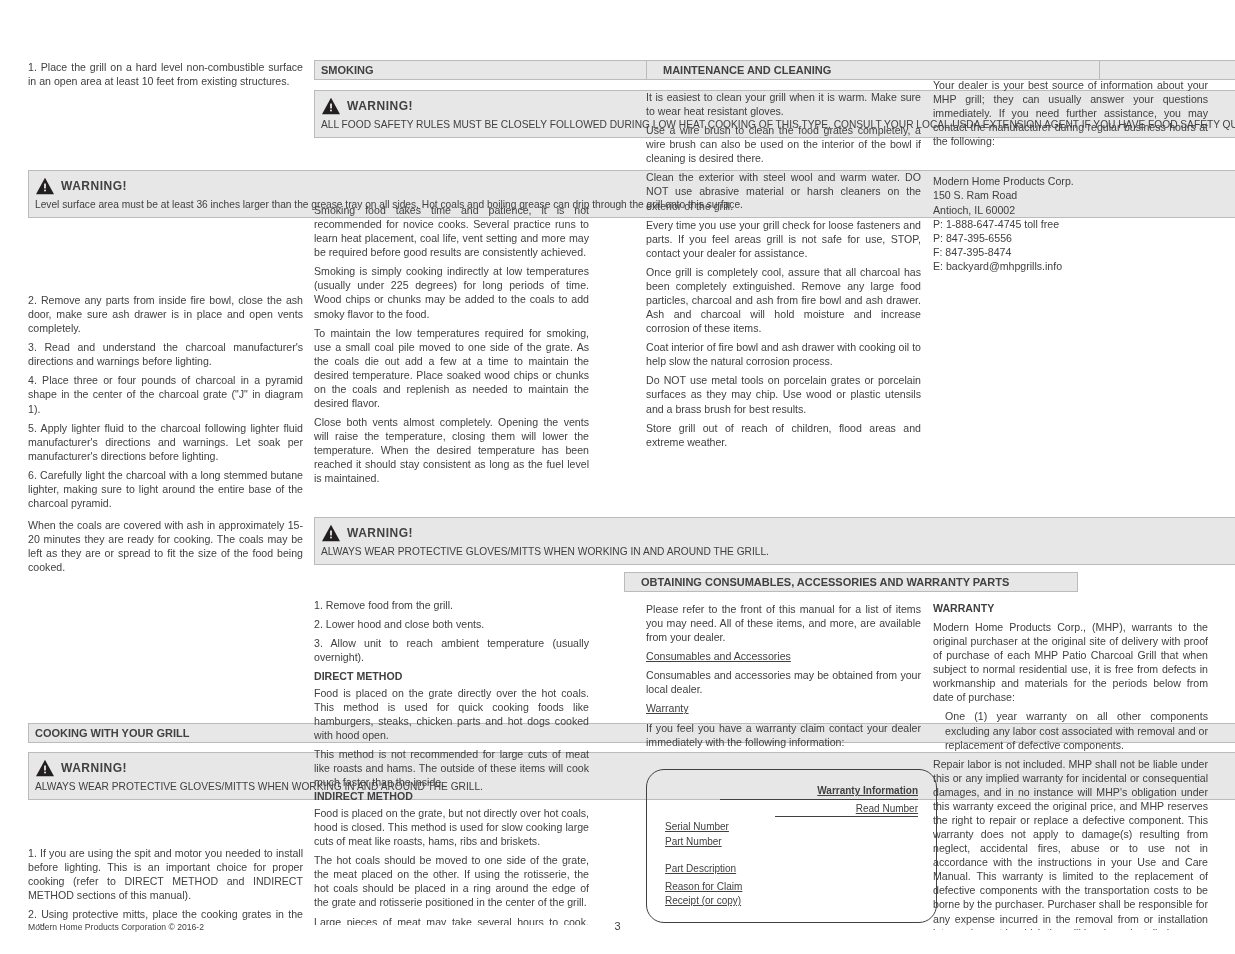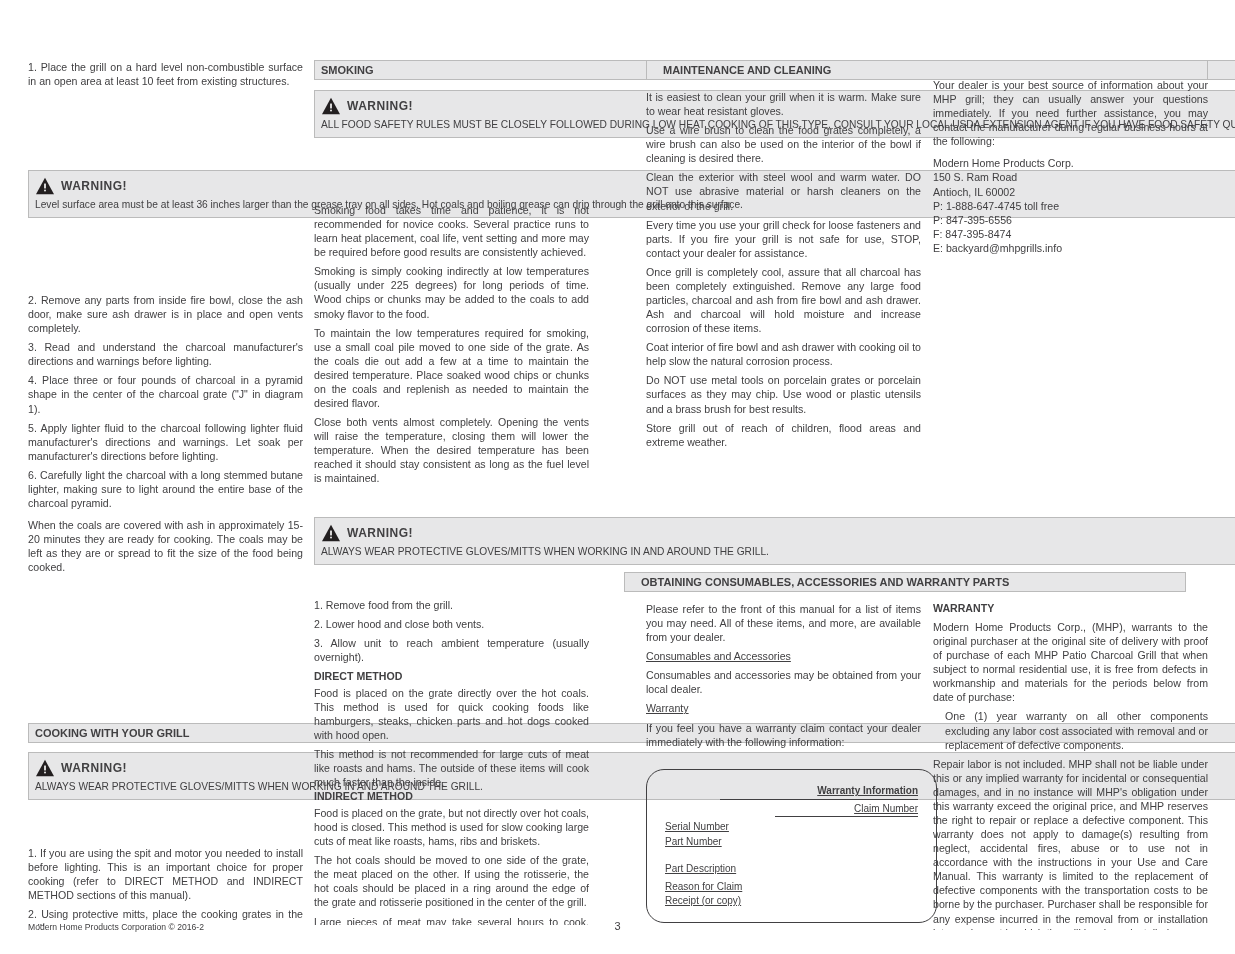--- a/index.html
+++ b/index.html
@@ -17,21 +17,21 @@
 
   .section-bar {
     background: #e7e7e8;
     border: 1px solid #bbb;
     padding: 3px 6px;
     font-size: 11px;
     font-weight: bold;
     color: #414042;
     width: 100%;
   }
-  .section-bar-wide { width: 562px; padding-left: 16px; }
+  .section-bar-wide { width: 454px; padding-left: 16px; }
 
   .warn-box {
     background: #e7e7e8;
     border: 1px solid #bbb;
     padding: 6px 6px 6px 6px;
     width: 100%;
   }
   .warn-head { display: flex; align-items: center; gap: 6px; margin-bottom: 3px; }
   .warn-title { font-size: 12px; font-weight: bold; letter-spacing: 0.5px; }
   .warn-body { font-size: 10.2px; line-height: 1.3; }
@@ -165,21 +165,21 @@
 </div>
 
 <div class="abs section-bar section-bar-wide" style="left:646px; top:60px;">
   <span>MAINTENANCE AND CLEANING</span>
 </div>
 
 <div class="abs col3 body-text" style="top:90px;">
   <p>It is easiest to clean your grill when it is warm. Make sure to wear heat resistant gloves.</p>
   <p>Use a wire brush to clean the food grates completely, a wire brush can also be used on the interior of the bowl if cleaning is desired there.</p>
   <p>Clean the exterior with steel wool and warm water. DO NOT use abrasive material or harsh cleaners on the exterior of the grill.</p>
-  <p>Every time you use your grill check for loose fasteners and parts. If you fire your grill is not safe for use, STOP, contact your dealer for assistance.</p>
+  <p>Every time you use your grill check for loose fasteners and parts. If you feel areas grill is not safe for use, STOP, contact your dealer for assistance.</p>
   <p>Once grill is completely cool, assure that all charcoal has been completely extinguished. Remove any large food particles, charcoal and ash from fire bowl and ash drawer. Ash and charcoal will hold moisture and increase corrosion of these items.</p>
   <p>Coat interior of fire bowl and ash drawer with cooking oil to help slow the natural corrosion process.</p>
   <p>Do NOT use metal tools on porcelain grates or porcelain surfaces as they may chip. Use wood or plastic utensils and a brass brush for best results.</p>
   <p>Store grill out of reach of children, flood areas and extreme weather.</p>
 </div>
 
 <div class="abs section-bar section-bar-wide" style="left:624px; top:572px;">
   <span>OBTAINING CONSUMABLES, ACCESSORIES AND WARRANTY PARTS</span>
 </div>
 
@@ -187,32 +187,32 @@
   <p>Please refer to the front of this manual for a list of items you may need. All of these items, and more, are available from your dealer.</p>
   <p><span class="underline">Consumables and Accessories</span></p>
   <p>Consumables and accessories may be obtained from your local dealer.</p>
   <p><span class="underline">Warranty</span></p>
   <p>If you feel you have a warranty claim contact your dealer immediately with the following information:</p>
 </div>
 
 <div class="abs warranty-box" style="left:646px; top:769px;">
   <div style="text-align:right;"><span class="w-title">Warranty Information</span></div>
   <div class="w-rule" style="margin-left:55px;"></div>
-  <div style="text-align:right; margin-top:2px;"><span>Claim Number</span></div>
+  <div style="text-align:right; margin-top:2px;"><span>Read Number</span></div>
   <div class="w-rule" style="margin-left:110px;"></div>
   <div style="margin-top:3px;"><span>Serial Number</span></div>
   <div style="margin-top:1px;"><span>Part Number</span></div>
   <div style="margin-top:14px;"><span>Part Description</span></div>
   <div style="margin-top:4px;"><span>Reason for Claim</span></div>
   <div style="margin-top:1px;"><span>Receipt (or copy)</span></div>
 </div>
 
 <div class="abs col4 body-text" style="top:78px;">
   <p>Your dealer is your best source of information about your MHP grill; they can usually answer your questions immediately. If you need further assistance, you may contact the manufacturer during regular business hours at the following:</p>
-  <p style="margin-top:8px; text-align:left;">
+  <p style="margin-top:26px; text-align:left;">
     <span>Modern Home Products Corp.</span><br>
     <span>150 S. Ram Road</span><br>
     <span>Antioch, IL 60002</span><br>
     <span>P: 1-888-647-4745 toll free</span><br>
     <span>P: 847-395-6556</span><br>
     <span>F: 847-395-8474</span><br>
     <span>E: backyard@mhpgrills.info</span>
   </p>
 </div>
 

